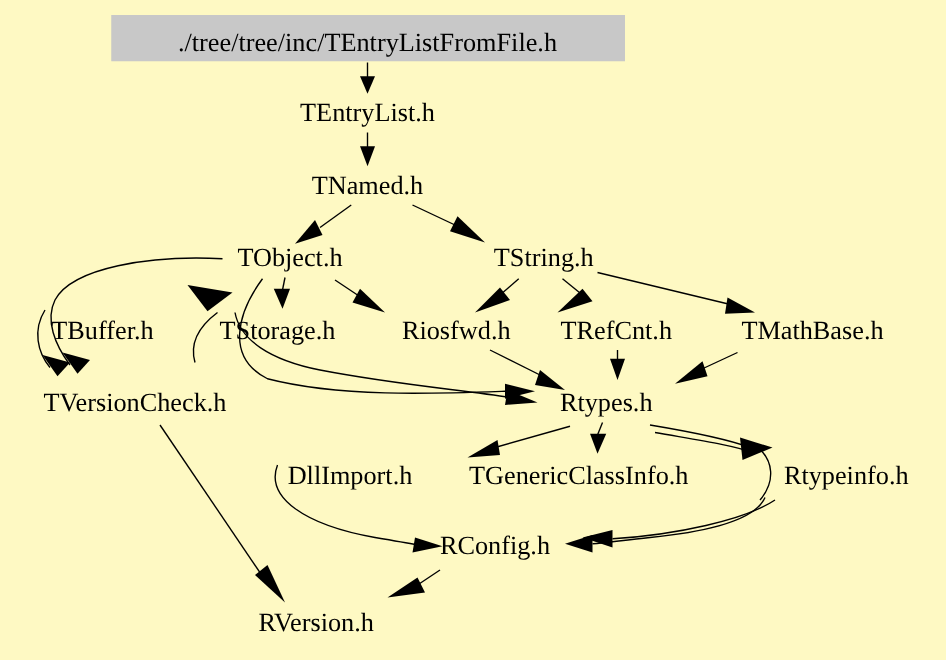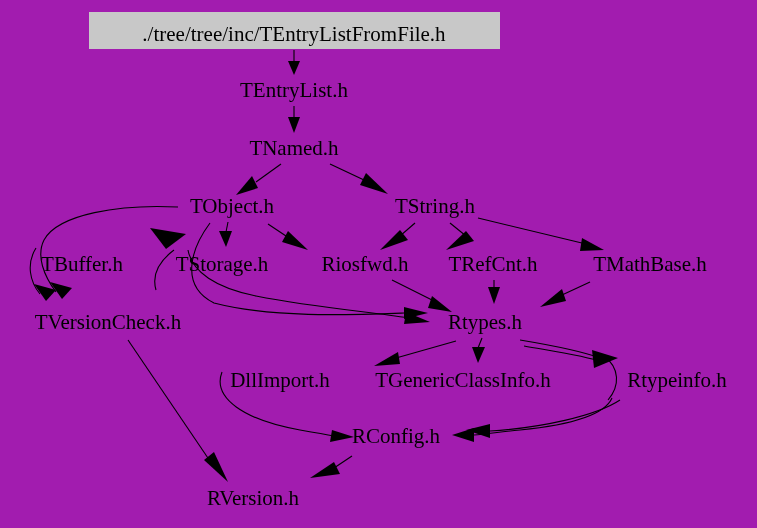--- a/index.html
+++ b/index.html
@@ -10,21 +10,21 @@
   body {
     width: 757px;
     height: 528px;
     overflow: hidden;
     font-family: "Liberation Serif", "DejaVu Serif", serif;
   }
   #graph-root {
     position: relative;
     width: 757px;
     height: 528px;
-    background: #a21caf;
+    background: #fef9c3;
   }
   svg.graph-canvas {
     position: absolute;
     top: 0;
     left: 0;
     width: 757px;
     height: 528px;
     display: block;
   }
   .node-label {

